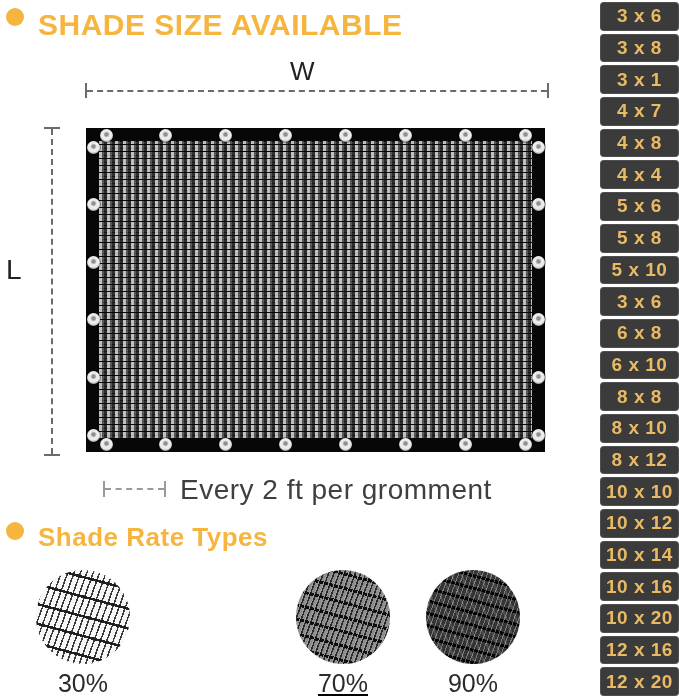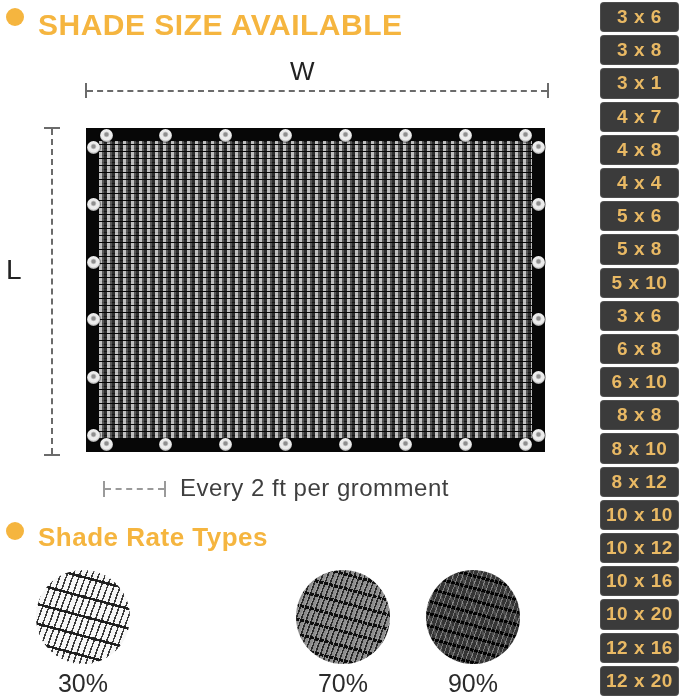--- a/index.html
+++ b/index.html
@@ -44,21 +44,21 @@
           repeating-linear-gradient(90deg, rgba(255,255,255,.70) 0 3px, rgba(150,150,150,.40) 3px 5px, rgba(0,0,0,0) 5px 8px),
           repeating-linear-gradient(0deg, rgba(0,0,0,0) 0 3px, rgba(0,0,0,.55) 3px 4px, rgba(0,0,0,0) 4px 7px);}
   .grommet{position:absolute;width:13px;height:13px;border-radius:50%;
            background:radial-gradient(circle at 50% 42%, #8f8f8f 0 15%, #ececec 32% 55%, #a8a8a8 72%, #6e6e6e 100%);
            box-shadow:0 0 0 1px rgba(0,0,0,.35);}
 
   
   .grommet-bracket{position:absolute;left:103px;top:481px;width:59px;height:16px;
                    border-left:2px solid #9a9a9a;border-right:2px solid #9a9a9a;}
   .grommet-bracket::before{content:"";position:absolute;left:0;right:0;top:7px;border-top:2px dashed #9a9a9a;}
-  .grommet-note{position:absolute;left:180px;top:474px;font-size:24px;color:var(--note-text);letter-spacing:.5px;}
+  .grommet-note{position:absolute;left:180px;top:474px;font-size:28px;color:var(--note-text);letter-spacing:.5px;}
 
   
   .shade-row{position:absolute;left:0;top:570px;width:600px;height:128px;}
   .shade-item{position:absolute;width:96px;text-align:center;}
   .shade-circle{width:94px;height:94px;border-radius:50%;margin:0 auto;}
   .shade-label{margin-top:5px;font-size:25px;color:#2b2b2b;}
   .shade-c0{background-color:#f7f7f7;
     background-image:
       repeating-linear-gradient(110deg, rgba(25,25,25,.85) 0 1.5px, rgba(0,0,0,0) 1.5px 6px),
       repeating-linear-gradient(15deg, rgba(10,10,10,.9) 0 2.5px, rgba(0,0,0,0) 2.5px 19px);}
@@ -139,21 +139,21 @@
   <div class="heading heading-rates">
     <span class="bullet"></span>
     <span class="heading-text">Shade Rate Types</span>
   </div>
 
   <div class="shade-row">
       <div class="shade-item" style="left: 35px;">
         <div class="shade-circle shade-c0"></div>
         <div class="shade-label">30%</div>
       </div>
-      <div class="shade-item" style="left: 295px;">
+      <div class="shade-item" style="left: 295px; text-decoration: underline;">
         <div class="shade-circle shade-c2"></div>
         <div class="shade-label">70%</div>
       </div>
       <div class="shade-item" style="left: 425px;">
         <div class="shade-circle shade-c3"></div>
         <div class="shade-label">90%</div>
       </div>
     </div>
 
   <div class="size-list">
@@ -167,19 +167,20 @@
       <div class="size-box">5 x 8</div>
       <div class="size-box">5 x 10</div>
       <div class="size-box">3 x 6</div>
       <div class="size-box">6 x 8</div>
       <div class="size-box">6 x 10</div>
       <div class="size-box">8 x 8</div>
       <div class="size-box">8 x 10</div>
       <div class="size-box">8 x 12</div>
       <div class="size-box">10 x 10</div>
       <div class="size-box">10 x 12</div>
+      <div class="size-box">10 x 14</div>
       <div class="size-box">10 x 16</div>
       <div class="size-box">10 x 20</div>
       <div class="size-box">12 x 16</div>
       <div class="size-box">12 x 20</div>
     </div>
 
 </div>
 
 </body></html>

